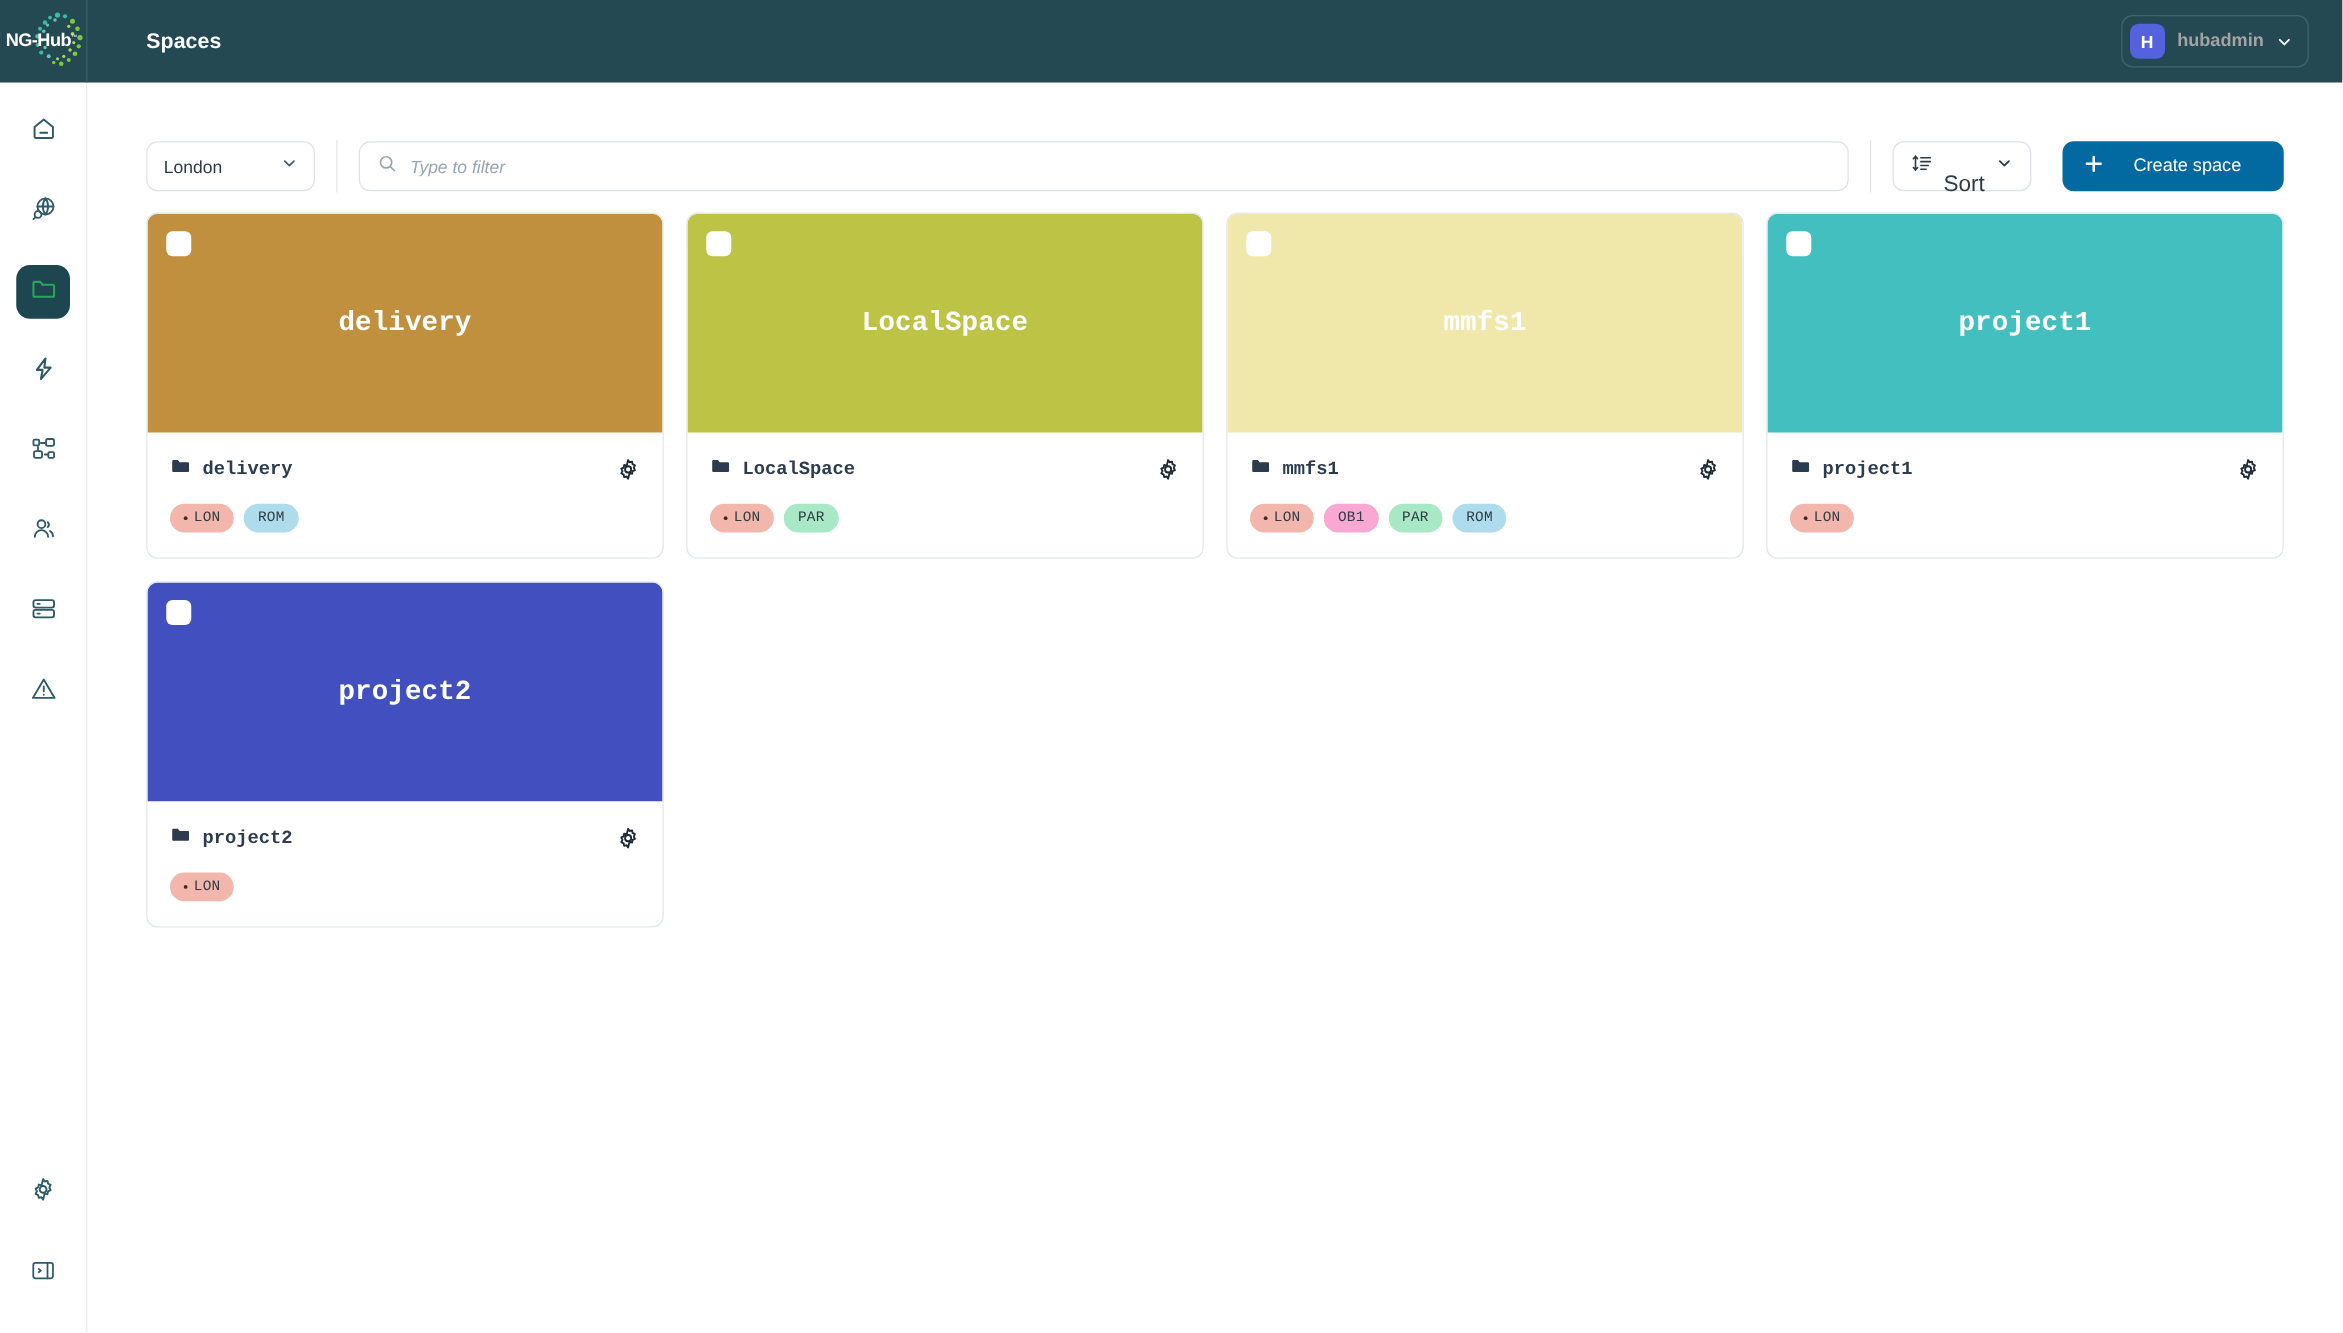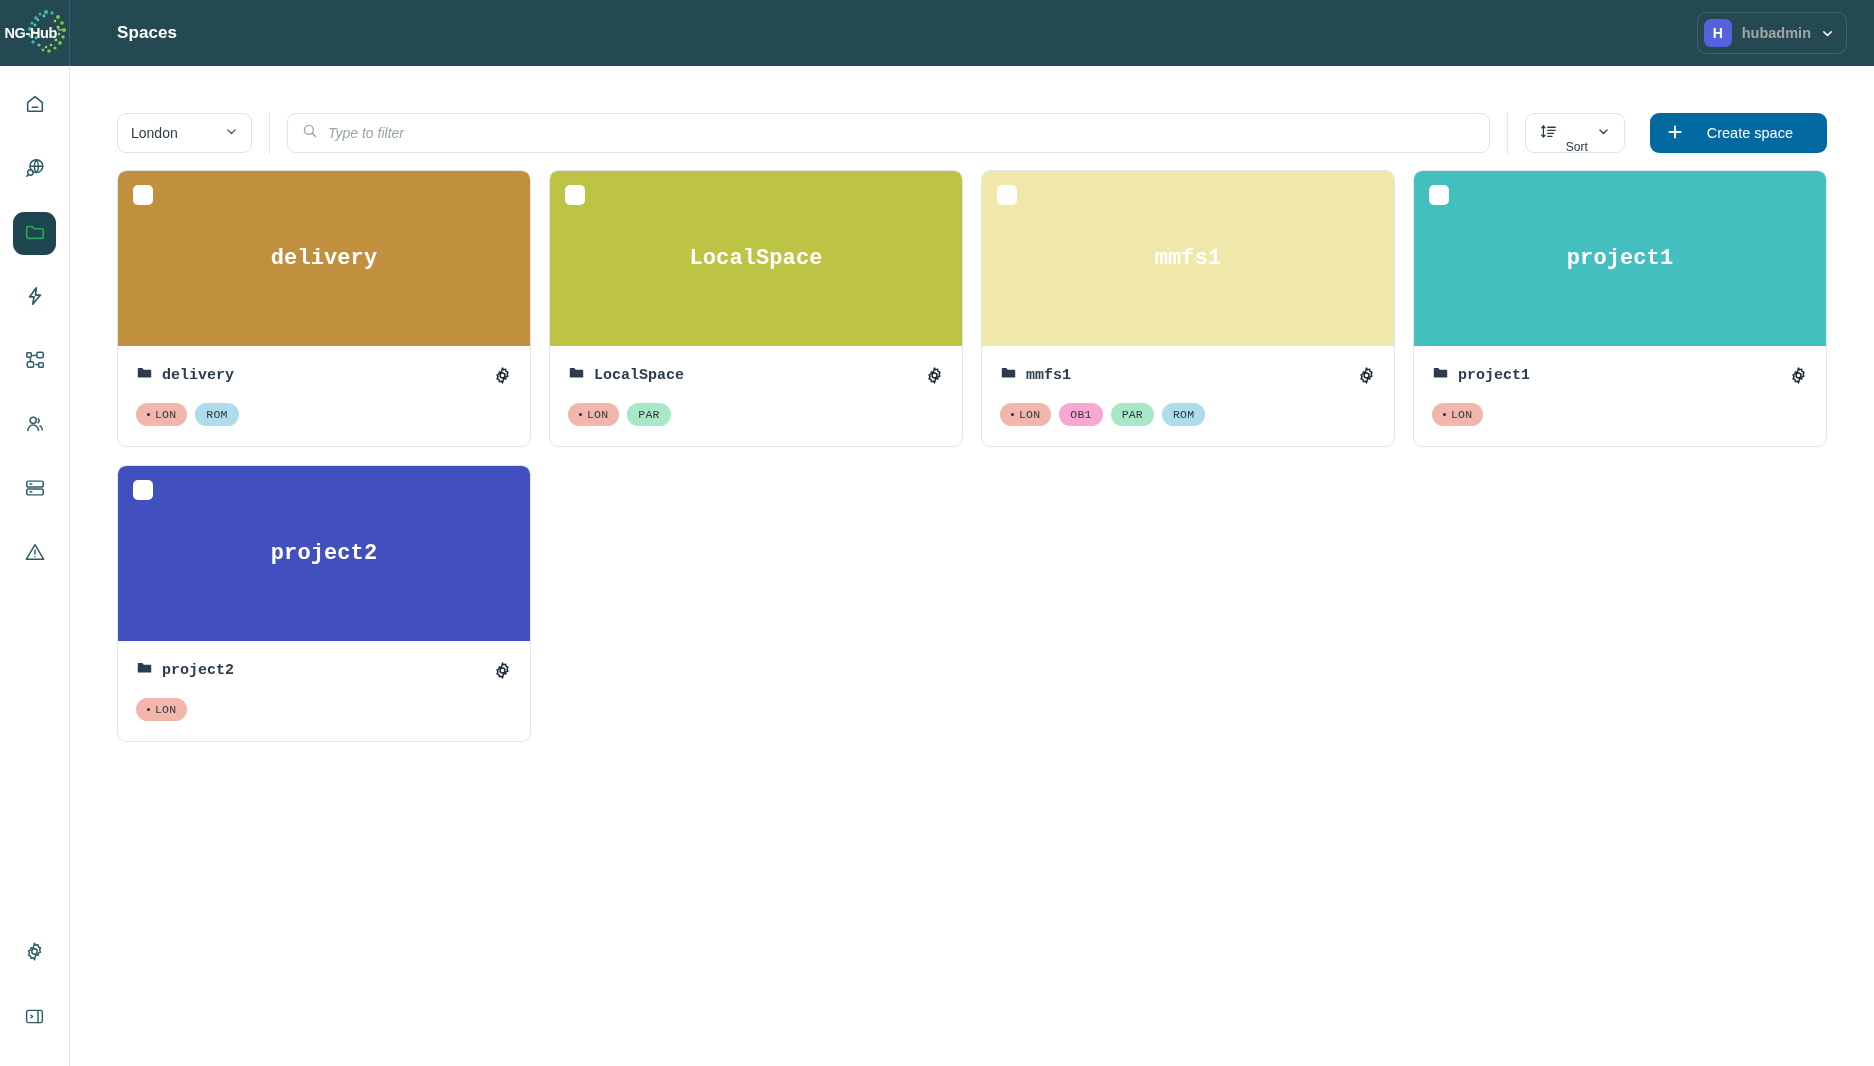--- a/index.html
+++ b/index.html
@@ -107,21 +107,21 @@
     border: none; outline: none; flex: 1;
     font-family: "Liberation Sans", sans-serif;
     font-size: 14px; color: #2d3b45; background: transparent; font-style: italic;
   }
   .search-input::placeholder { color: #9aa5ad; }
   .sort-btn {
     height: 40px; padding: 0 14px;
     border: 1px solid #dfe3e8; border-radius: 9px; background: #fff;
     display: flex; align-items: center; gap: 9px; cursor: pointer;
   }
-  .sort-label { font-size: 12px; color: #2d3b45; font-weight: 500; margin-top: 28px; }
+  .sort-label { font-size: 18px; color: #2d3b45; font-weight: 500; margin-top: 28px; }
   .create-btn {
     height: 40px; padding: 0 34px 0 17px;
     background: #0369a1; border: none; border-radius: 9px;
     display: flex; align-items: center; gap: 24px; cursor: pointer;
     color: #fff; font-size: 14.5px; font-weight: 500;
     font-family: "Liberation Sans", sans-serif;
   }
 
   
   .grid {

